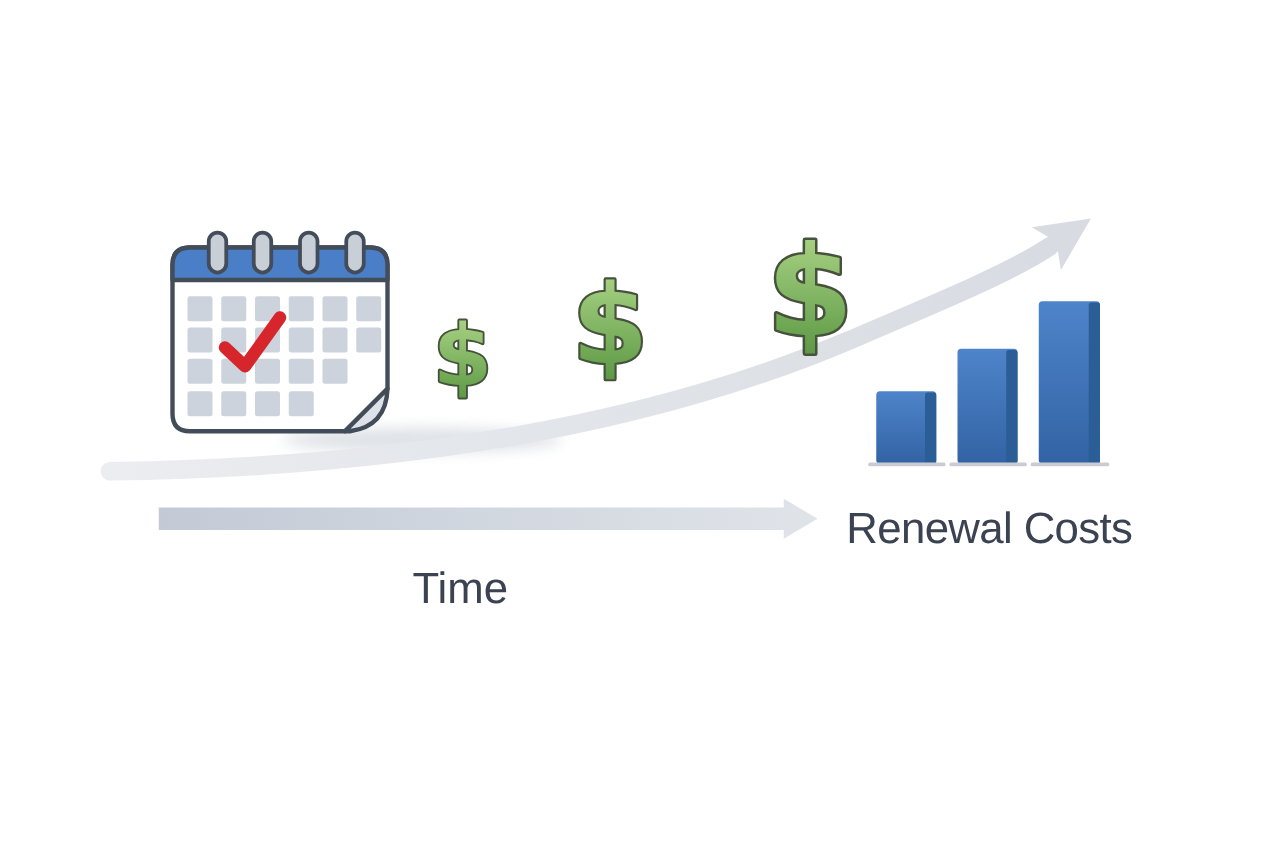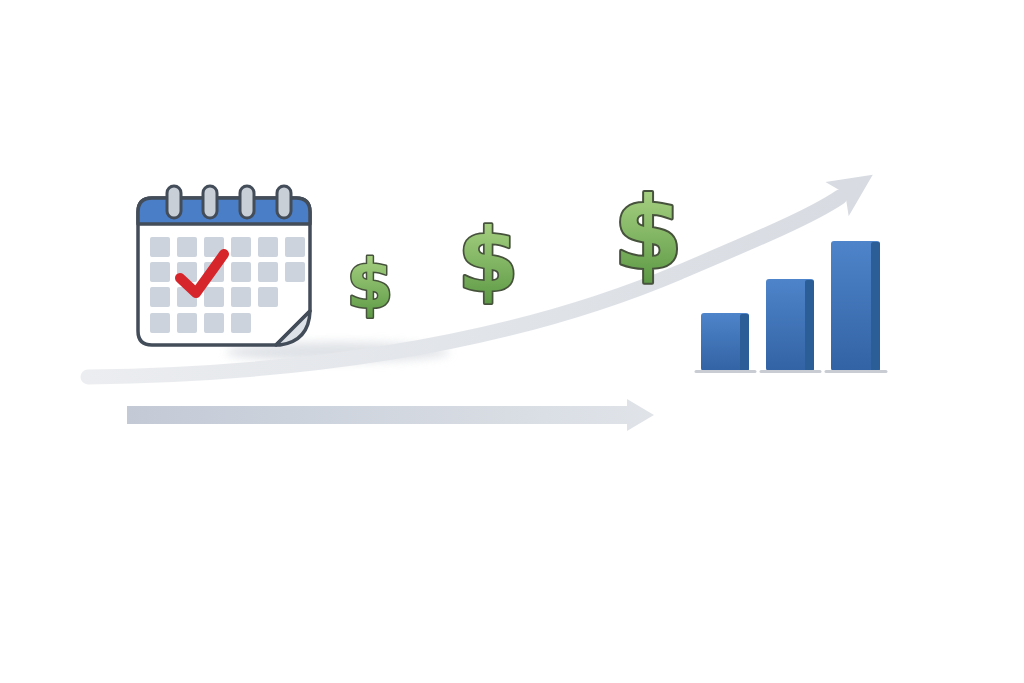--- a/index.html
+++ b/index.html
@@ -110,13 +110,15 @@
       <g stroke="#c9cdd3" stroke-width="3" stroke-linecap="round">
         <line x1="696" y1="371.5" x2="755" y2="371.5"></line>
         <line x1="761" y1="371.5" x2="820" y2="371.5"></line>
         <line x1="826" y1="371.5" x2="886" y2="371.5"></line>
       </g>
     </g>
 
     <path d="M127,406 H627 V399 L654,415 L627,431 V424 H127 Z" fill="url(#timeGrad)"></path>
   </svg>
 
+  <div class="label label-time">Time</div>
+  <div class="label label-renewal">Renewal Costs</div>
 </div>
 
 </body></html>

